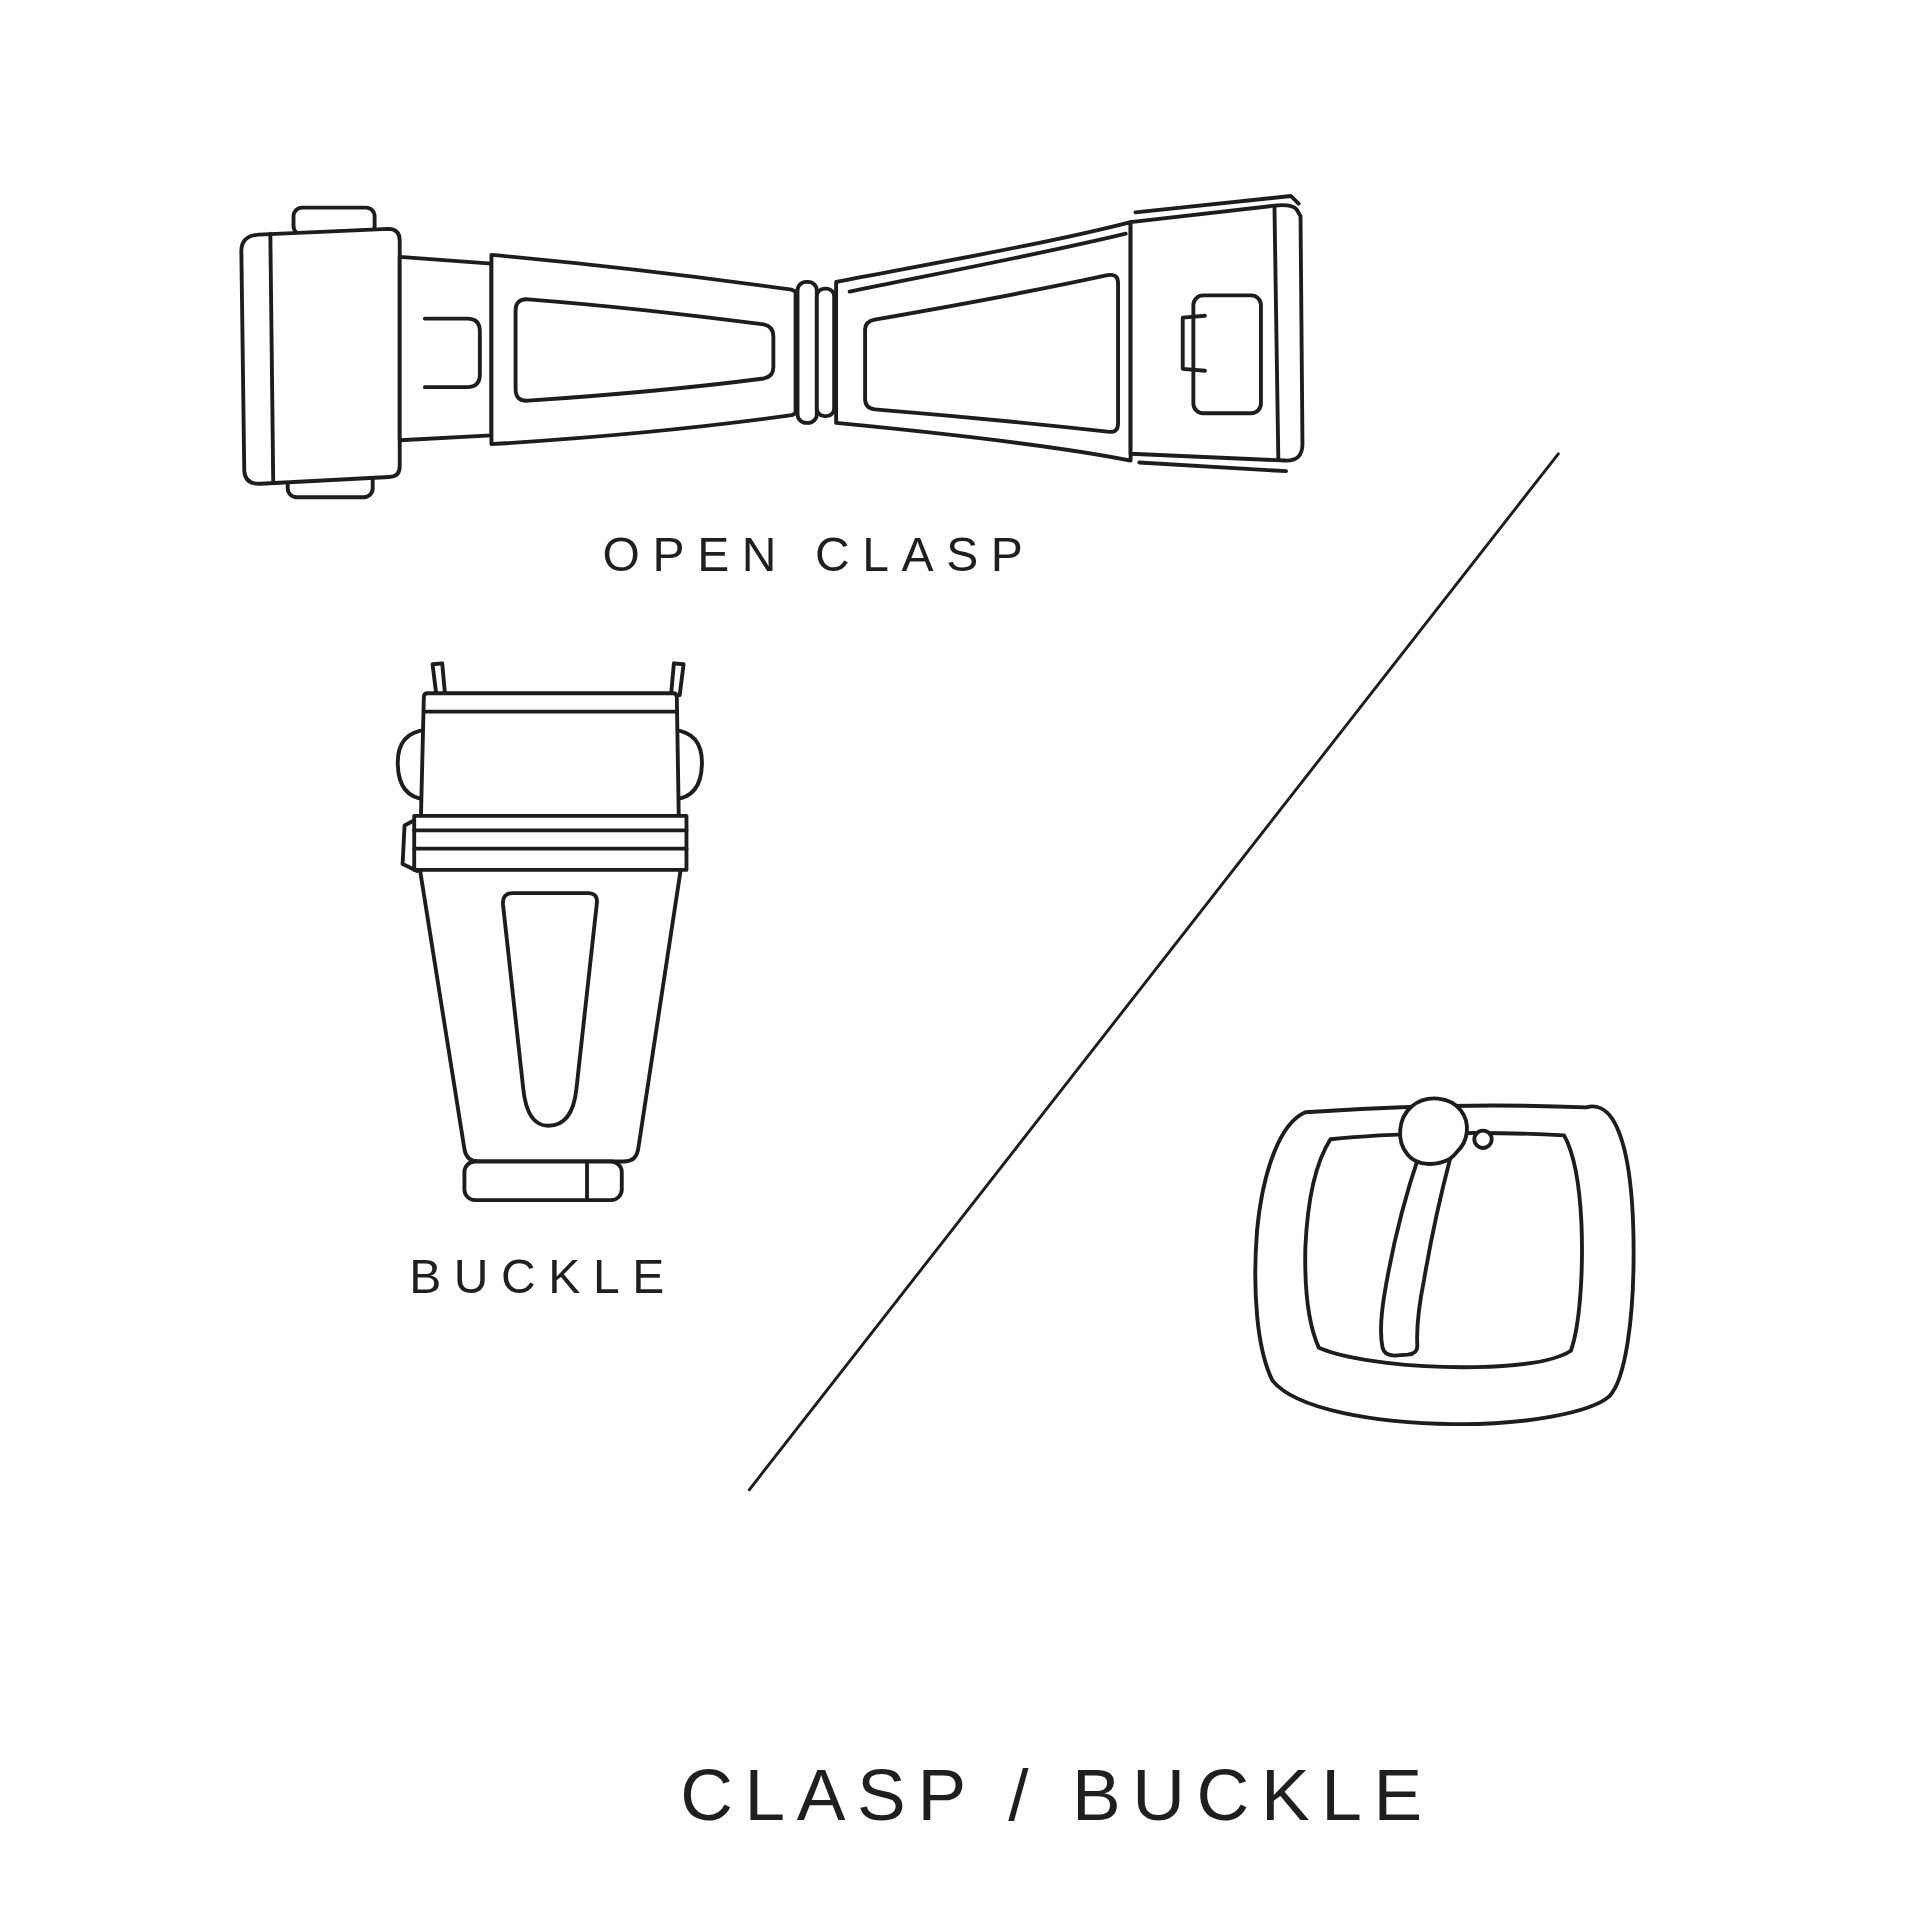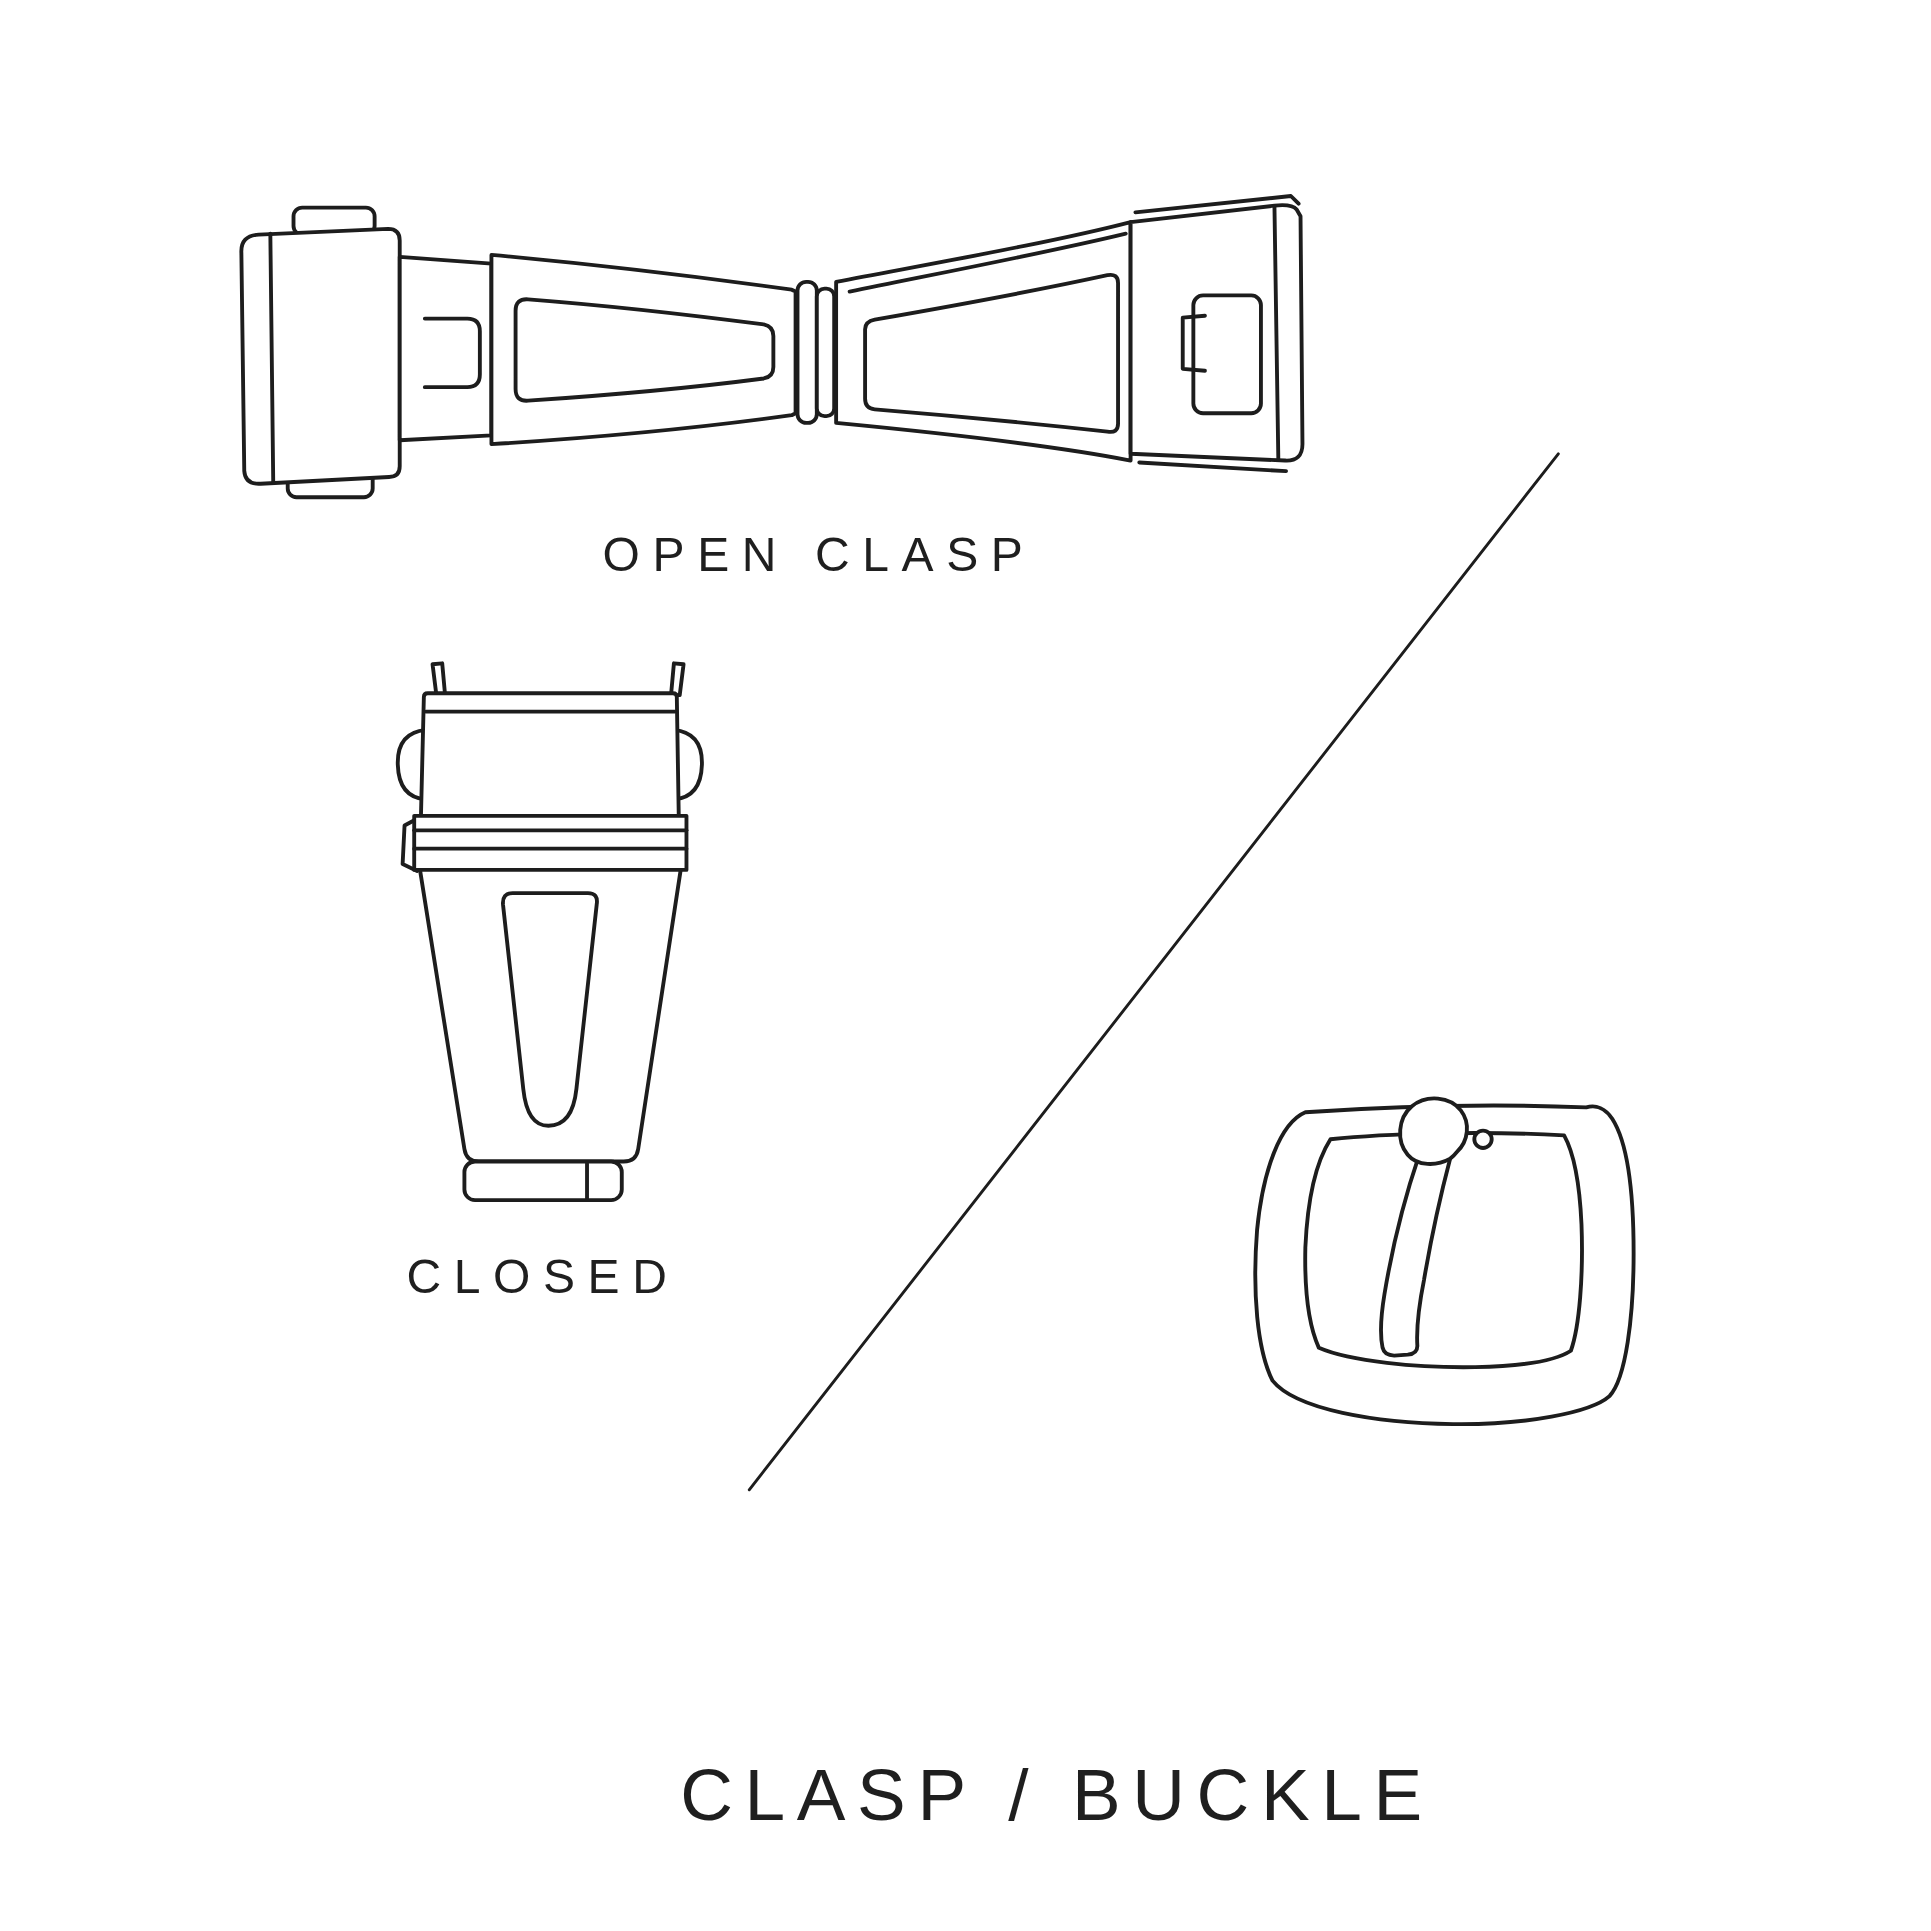--- a/index.html
+++ b/index.html
@@ -108,18 +108,18 @@
       <path d="M 1470 1196 C 1455 1240, 1442 1292, 1434 1340 C 1430 1364, 1429 1382, 1432 1396 Q 1434 1404, 1444 1404 L 1458 1403 Q 1468 1402, 1468 1394 C 1467 1378, 1469 1355, 1475 1325 C 1482 1284, 1492 1238, 1502 1200 Z" fill="#ffffff"></path>
 
       <path d="M 1502 1200 C 1488 1208, 1468 1208, 1458 1196 C 1446 1182, 1448 1158, 1462 1146 C 1478 1133, 1502 1136, 1513 1150 C 1523 1163, 1521 1182, 1509 1193 Q 1506 1197, 1502 1200 Z" fill="#ffffff"></path>
 
       <circle cx="1536" cy="1180" r="9" fill="#ffffff"></circle>
     </g>
   </svg>
 
   <div class="fig-label label-open">OPEN CLASP</div>
 
-  <div class="fig-label label-closed">CLOSED</div>
+  <div class="fig-label label-closed">BUCKLE</div>
 
   <div class="page-title">CLASP / BUCKLE</div>
 
 </div>
 
 
 </body></html>

